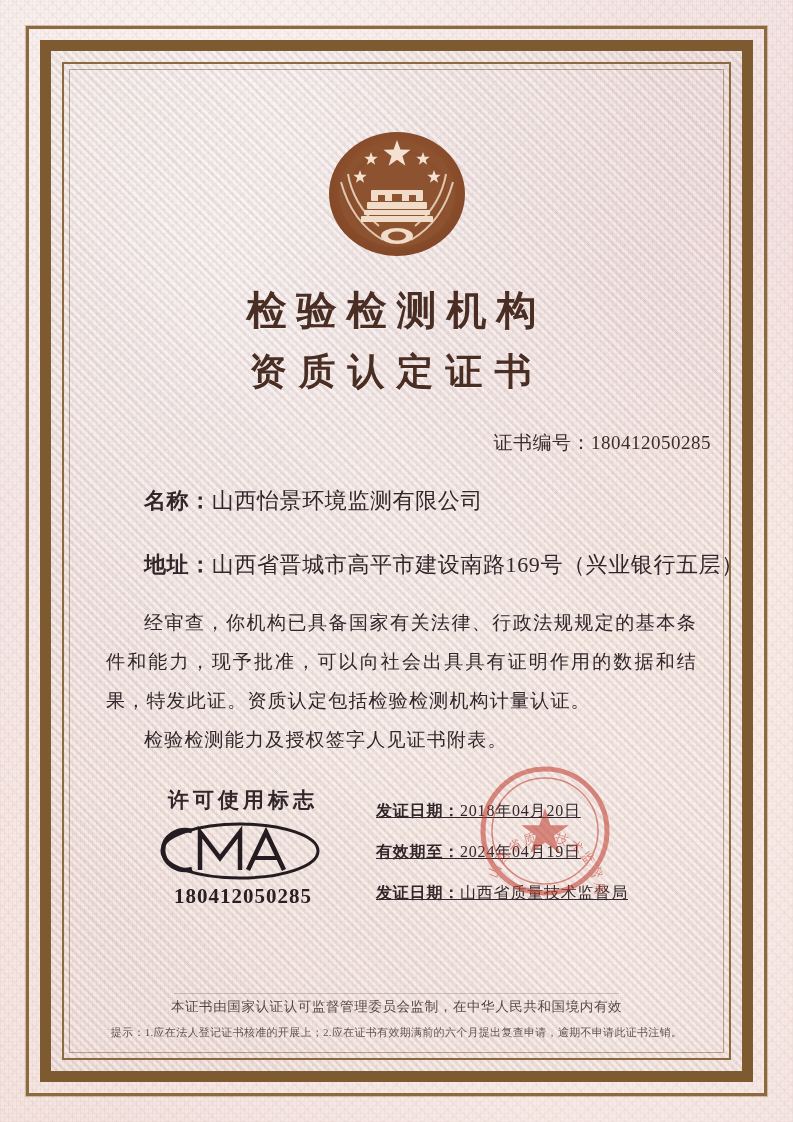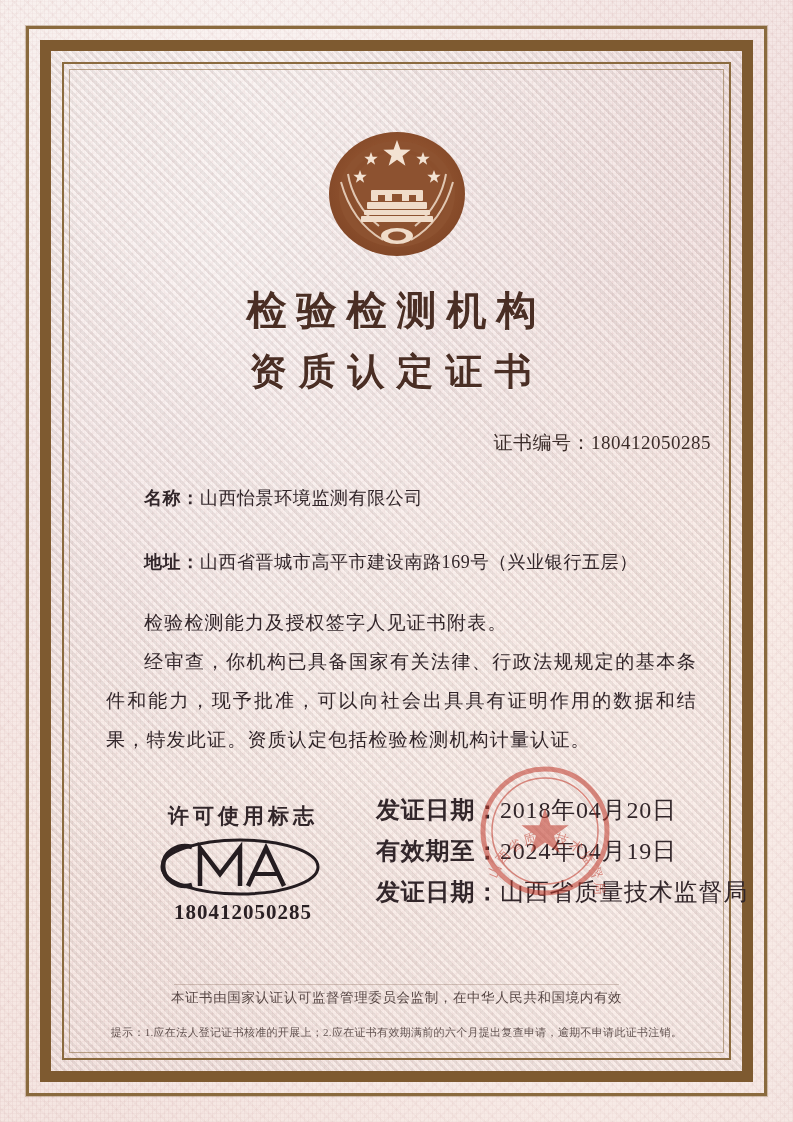--- a/index.html
+++ b/index.html
@@ -121,21 +121,21 @@
     color: #3a2b28;
     letter-spacing: 0.5px;
     white-space: nowrap;
   }
 
   
   .field {
     position: absolute;
     left: 66px;
     right: 1px;
-    font-size: 18px;
+    font-size: 22px;
     color: #32262a;
     letter-spacing: 0.6px;
     white-space: nowrap;
   }
   .field .label { font-weight: 600; }
   .field-name { top: 408px; }
   .field-addr { top: 472px; }
 
   
   .body-text {
@@ -165,21 +165,20 @@
     top: 0;
     width: 250px;
     text-align: center;
   }
   .mark-title {
     font-size: 21px;
     font-weight: 700;
     color: #32262a;
     letter-spacing: 4px;
     margin-bottom: 4px;
-    margin-top: 16px;
   }
   .cma-logo {
     width: 190px;
     height: 64px;
     margin: 0 auto;
   }
   .cma-logo svg { display: block; }
   .mark-code {
     font-family: "Liberation Serif", serif;
     font-size: 21px;
@@ -189,25 +188,26 @@
     margin-top: 2px;
   }
 
   .meta-col {
     position: absolute;
     left: 298px;
     top: 4px;
     right: 0;
   }
   .meta-row {
-    font-size: 24px;
+    font-size: 16px;
     color: #32262a;
     letter-spacing: 0.8px;
     line-height: 41px;
     white-space: nowrap;
+    text-decoration: underline;
   }
   .meta-row .mlabel { font-weight: 600; }
 
   
   .seal {
     position: absolute;
     left: 470px;
     top: 756px;
     width: 150px;
     height: 150px;
@@ -225,21 +225,21 @@
     color: #4a3a38;
   }
   .footer-line1 {
     font-size: 13.5px;
     letter-spacing: 0.6px;
     opacity: 0.92;
   }
   .footer-line2 {
     font-size: 11px;
     letter-spacing: 0.3px;
-    margin-top: 18px;
+    margin-top: 9px;
     opacity: 0.85;
   }
   .footer-sep {
     width: 70%;
     margin: 0 auto 4px auto;
     border-top: 1px solid rgba(120,85,70,0.28);
   }
 </style>
 </head>
 <body>
@@ -315,22 +315,22 @@
 
     <div class="field field-name">
       <span class="label">名称：</span><span>山西怡景环境监测有限公司</span>
     </div>
 
     <div class="field field-addr">
       <span class="label">地址：</span><span>山西省晋城市高平市建设南路169号（兴业银行五层）</span>
     </div>
 
     <div class="body-text">
+      <p class="indent">经审查，你机构已具备国家有关法律、行政法规规定的基本条件和能力，现予批准，可以向社会出具具有证明作用的数据和结果，特发此证。资质认定包括检验检测机构计量认证。</p>
       <p class="indent">检验检测能力及授权签字人见证书附表。</p>
-      <p class="indent">经审查，你机构已具备国家有关法律、行政法规规定的基本条件和能力，现予批准，可以向社会出具具有证明作用的数据和结果，特发此证。资质认定包括检验检测机构计量认证。</p>
     </div>
 
     <div class="bottom">
 
       <div class="mark-col">
         <div class="mark-title">许可使用标志</div>
         <div class="cma-logo">
           <svg viewBox="0 0 190 64" width="190" height="64" aria-hidden="true">
             <g fill="none" stroke="#241c20" stroke-width="4.5">
 

